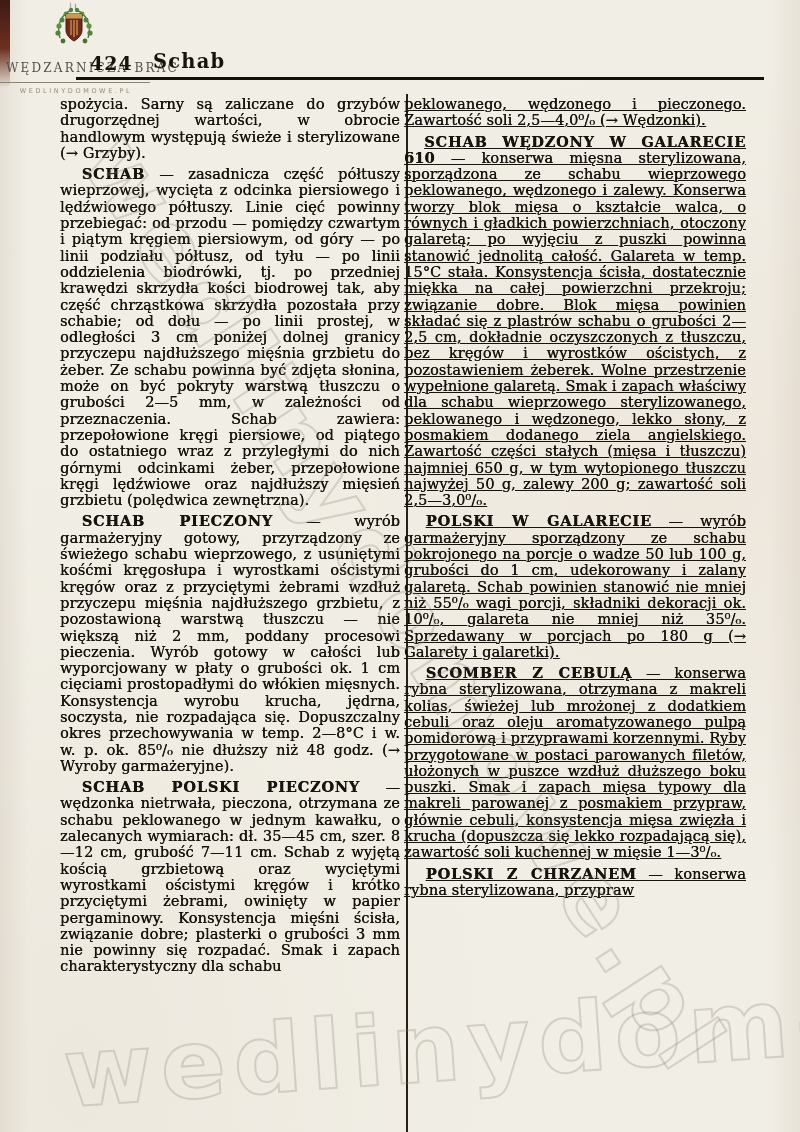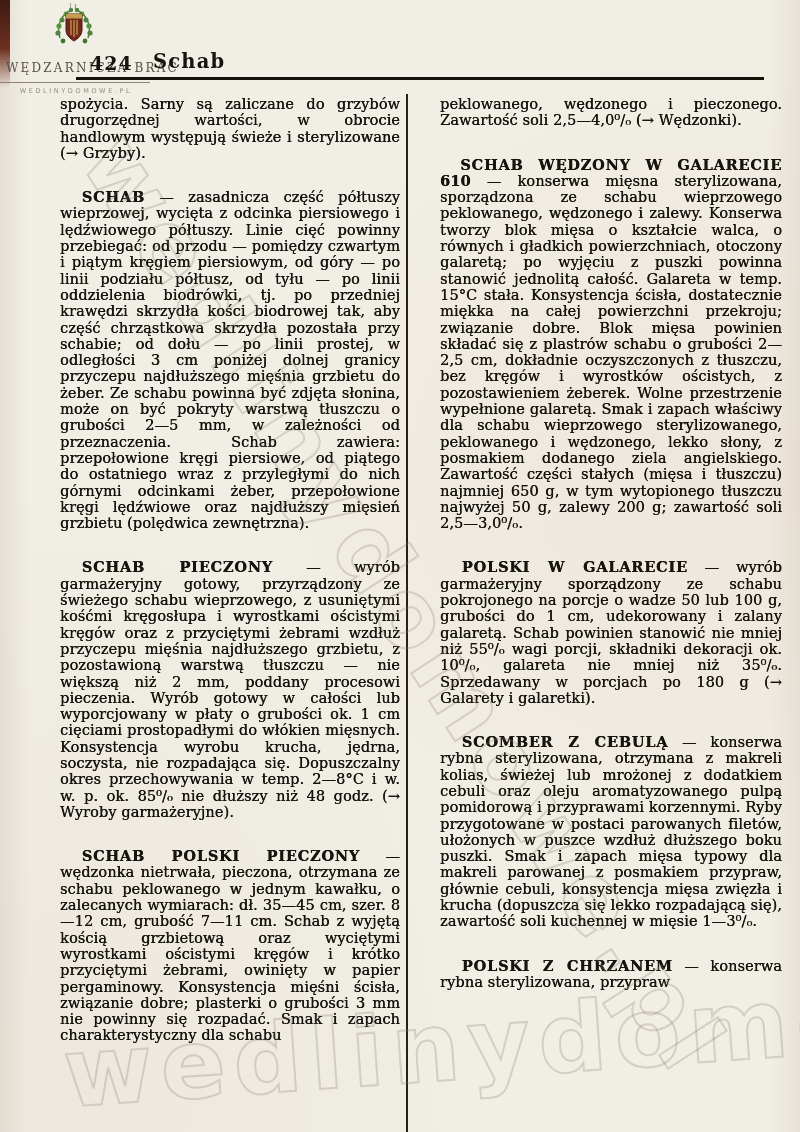--- a/index.html
+++ b/index.html
@@ -48,23 +48,23 @@
   .divider{position:absolute;left:406px;top:94px;width:2px;height:1038px;background:#262018;}
   .col{
     position:absolute;top:96px;
     font-size:14.5px;line-height:16.3px;
     text-align:justify;
     letter-spacing:0.1px;
     text-shadow:0.3px 0 0 currentColor; 
     overflow:hidden;
   }
   .col-left{left:60px;width:340px;height:1010px;}
-  .col-right{left:440px;width:342px;height:1030px;}
+  .col-right{left:404px;width:342px;height:1030px;text-decoration:underline;}
   .col p{margin:0;}
-  .col p.entry{margin-top:28px;}
+  .col p.entry{margin-top:5px;}
   .ind{text-indent:1.5em;}
   .head{font-weight:bold;letter-spacing:0.8px;}
   .head-line{display:block;font-weight:bold;letter-spacing:0.8px;text-indent:1.4em;text-align-last:justify;}
   .num{font-weight:bold;}
   .opk{letter-spacing:0.30em;}
   
   .wm{
     position:absolute;
     font-family:"DejaVu Sans",sans-serif;font-weight:bold;
     color:transparent;

